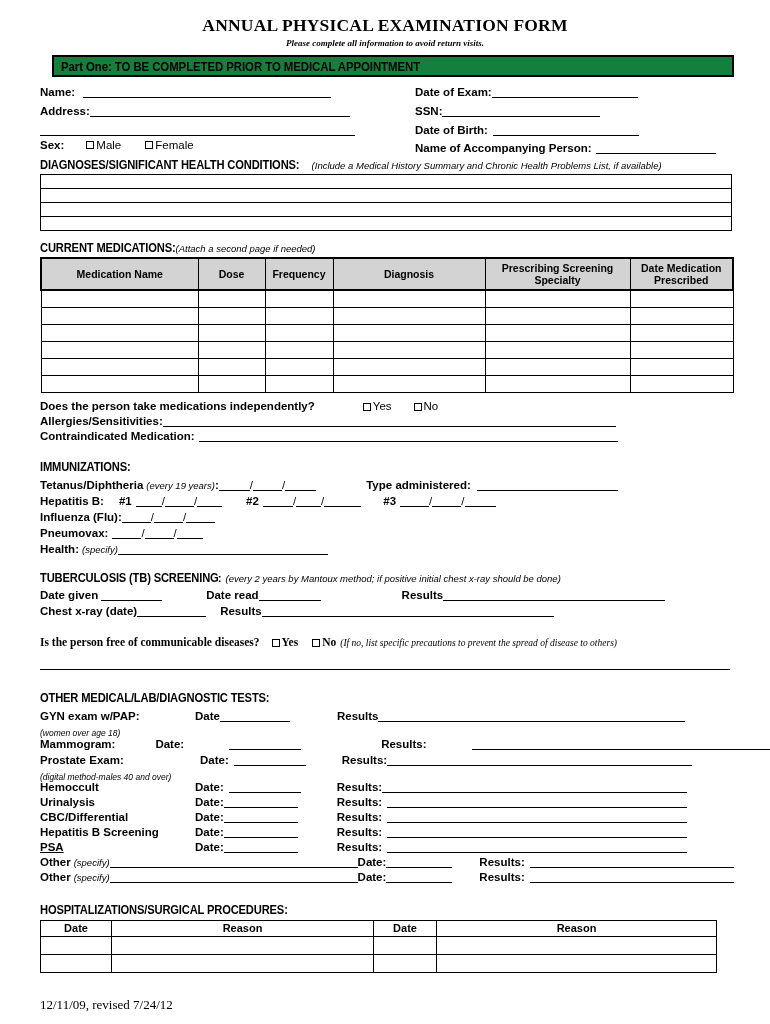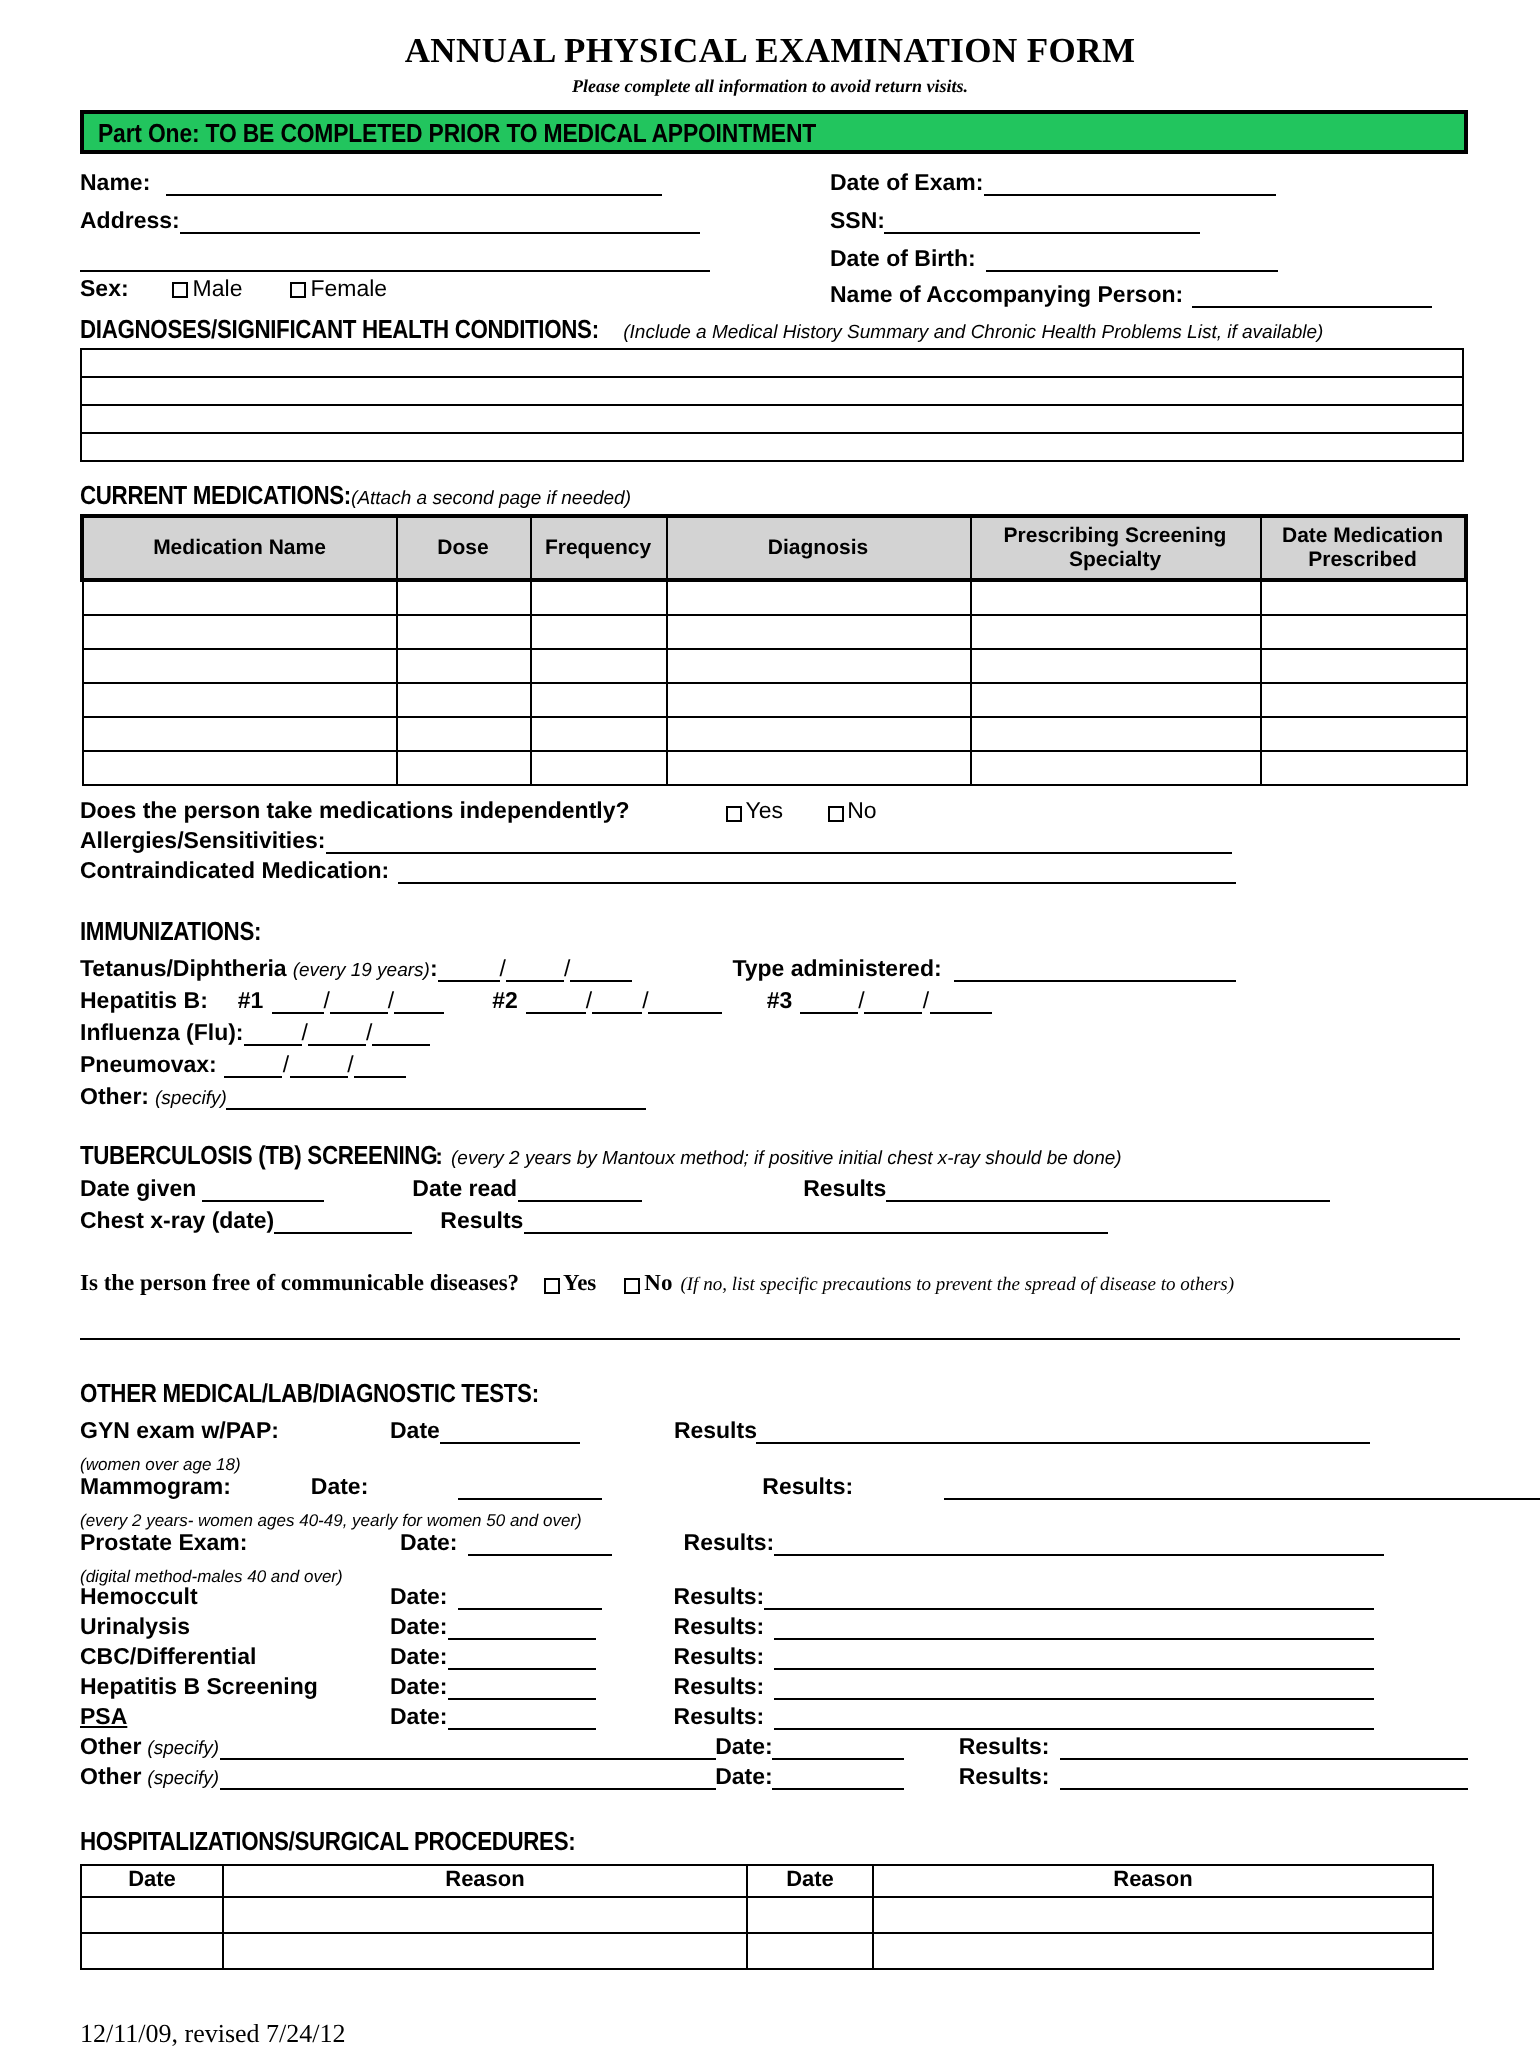--- a/index.html
+++ b/index.html
@@ -30,23 +30,23 @@
     text-align: center;
     font-family: "Liberation Serif", serif;
     font-weight: bold;
     font-style: italic;
     font-size: 9px;
     margin: 3px 0 0 0;
   }
 
   
   .part-band {
-    margin: 7px 36px 0 40px;
+    margin: 7px 36px 0 52px;
     border: 2.5px solid #000;
-    background: #22c55e;
+    background: #15803d;
     height: 22px;
     display: flex;
     align-items: center;
     padding-left: 7px;
   }
   .part-band .band-text {
     font-family: "Liberation Sans Narrow", "Liberation Sans", sans-serif;
     font-weight: bold;
     font-size: 13px;
     transform: scaleX(.88);
@@ -400,21 +400,21 @@
     <div class="row" style="height:16px;">
       <span class="lbl lbl-b">Pneumovax:</span>
       <span class="u" style="width:29px;margin-left:4px;"></span>
         <span class="lbl">/</span>
         <span class="u" style="width:29px;"></span>
         <span class="lbl">/</span>
         <span class="u" style="width:26px;"></span>
     </div>
 
     <div class="row" style="height:16px;">
-      <span class="lbl lbl-b">Other:</span>
+      <span class="lbl lbl-b">Health:</span>
       <span class="ital" style="margin-left:3px;">(specify)</span>
       <span class="rule" style="width:210px;"></span>
     </div>
 
     <div class="sect-line" style="margin-top:15px;">
       <span class="sect-head">TUBERCULOSIS (TB) SCREENING</span>
       <span class="lbl lbl-b" style="margin-left:-30px;">:</span>
       <span class="ital" style="margin-left:4px;">(every 2 years by Mantoux method; if positive initial chest x-ray should be done)</span>
     </div>
 
@@ -469,23 +469,20 @@
     </div>
 
     <div class="row" style="height:16px;gap:40px;">
       <span class="lbl lbl-b" style="width:160px;">Mammogram:</span>
       <span class="lbl lbl-b">Date:</span>
       <span class="rule" style="width:72px;margin-left:5px;"></span>
       <span style="display:inline-block;width:36px;"></span>
       <span class="lbl lbl-b">Results:</span>
       <span class="rule" style="width:300px;margin-left:5px;"></span>
     </div>
-    <div style="height:12px;">
-      <span class="ital-sm">(every 2 years- women ages 40-49, yearly for women 50 and over)</span>
-    </div>
 
     <div class="row" style="height:16px;">
       <span class="lbl lbl-b" style="width:160px;">Prostate Exam:</span>
       <span class="lbl lbl-b">Date:</span>
       <span class="rule" style="width:72px;margin-left:5px;"></span>
       <span style="display:inline-block;width:36px;"></span>
       <span class="lbl lbl-b">Results:</span>
       <span class="rule" style="width:305px;"></span>
     </div>
     <div style="height:12px;">

